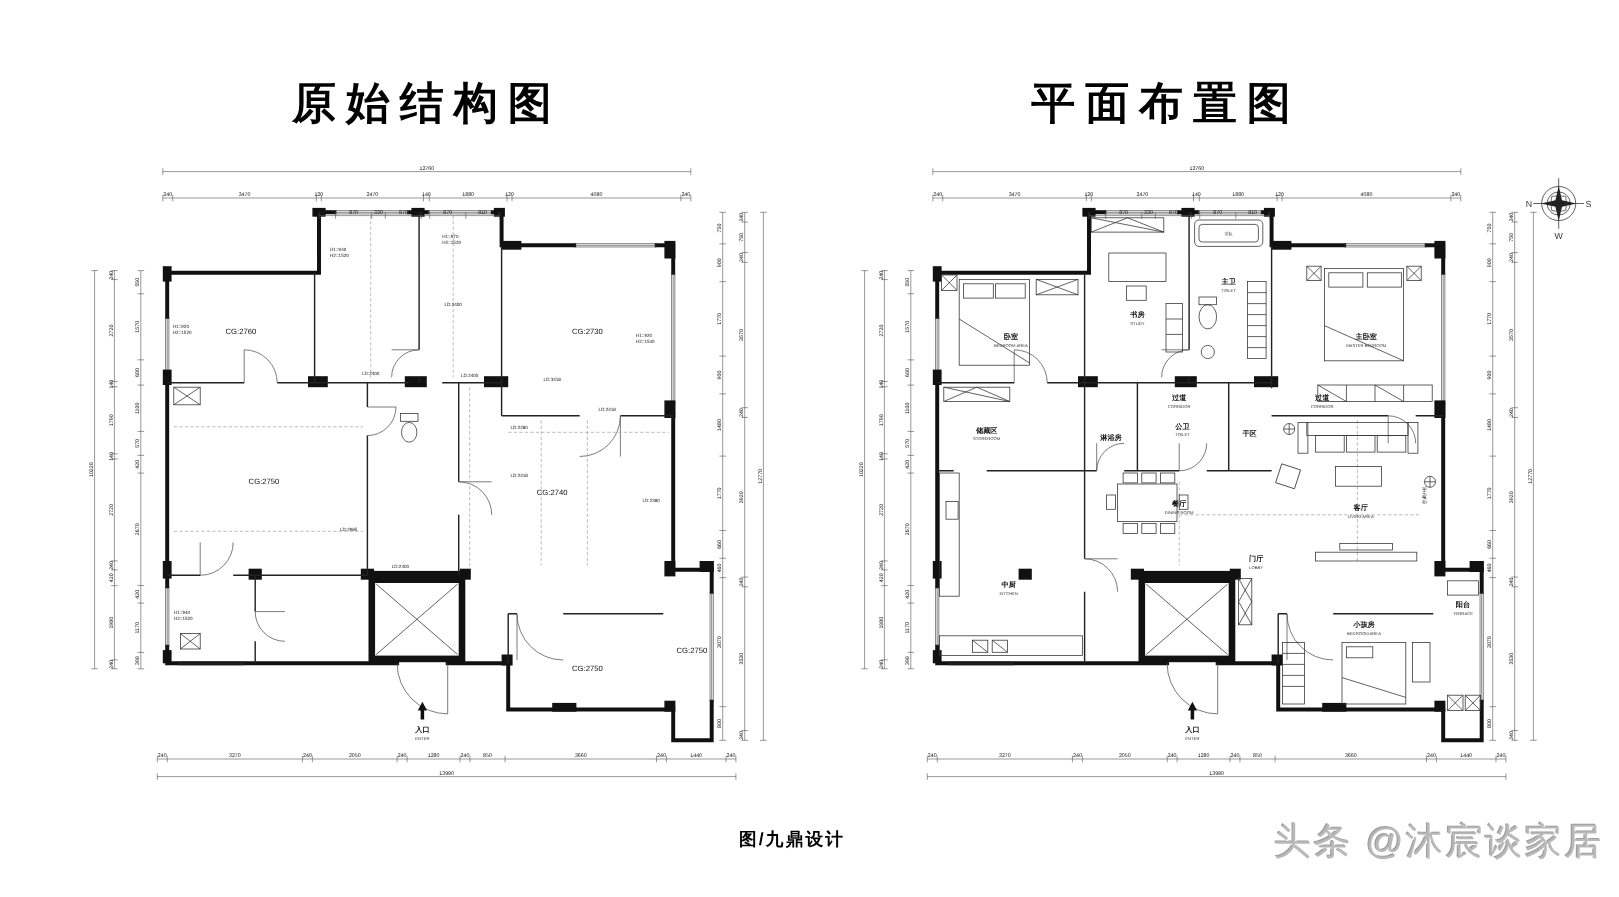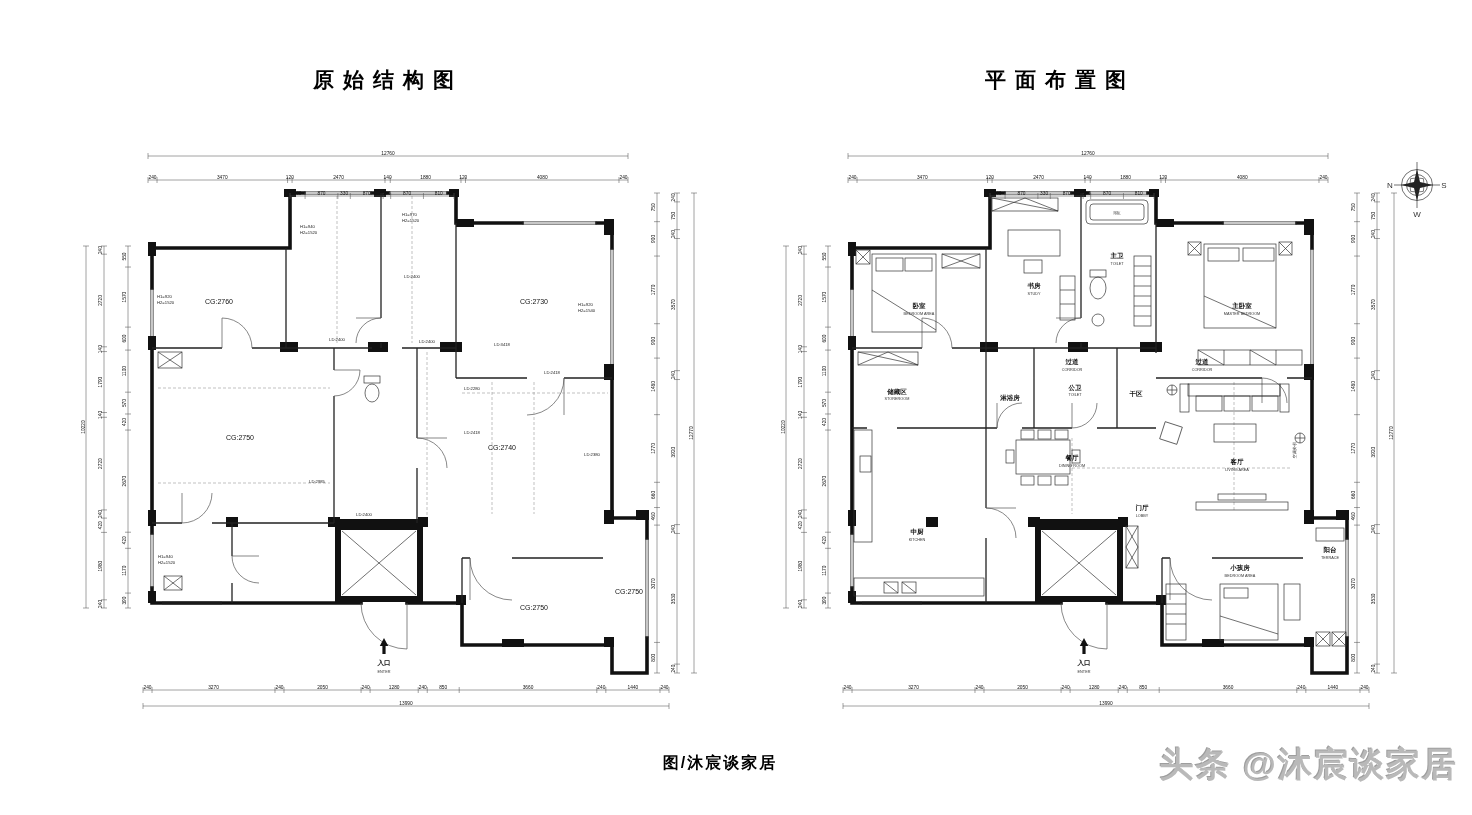--- a/index.html
+++ b/index.html
@@ -1,21 +1,21 @@
 <!DOCTYPE html>
 <html><head>
 <meta charset="utf-8">
 <style>
   html,body{margin:0;padding:0;background:#fff;}
   body{width:1472px;height:815px;position:relative;font-family:"Liberation Sans","DejaVu Sans",sans-serif;overflow:hidden;}
-  .title{position:absolute;font-size:21px;font-weight:700;letter-spacing:9px;color:#000;text-align:center;width:280px;}
+  .title{position:absolute;font-size:40px;font-weight:700;letter-spacing:9px;color:#000;text-align:center;width:280px;}
   #title-left{left:248px;top:66px;}
   #title-right{left:920px;top:66px;text-align:center;}
   #caption{position:absolute;left:630px;top:753px;width:180px;text-align:center;font-size:16px;font-weight:700;color:#000;letter-spacing:2px;}
-  #watermark{position:absolute;right:14px;top:742px;font-size:34px;font-weight:700;color:#b9b9b9;letter-spacing:2px;text-shadow:1px 1px 0 #fff,-1px -1px 0 #9e9e9e;}
+  #watermark{position:absolute;right:14px;top:742px;font-size:34px;font-weight:400;color:#b9b9b9;letter-spacing:2px;text-shadow:1px 1px 0 #fff,-1px -1px 0 #9e9e9e;}
   svg{position:absolute;}
   #plan-left{left:72px;top:138px;}
   #plan-right{left:772px;top:138px;}
   .wall{stroke:#111;stroke-width:3.6;fill:none;stroke-linecap:square;}
   .iw{stroke:#222;stroke-width:1.3;fill:none;}
   .thin{stroke:#333;stroke-width:.7;fill:none;}
   .win{stroke:#333;stroke-width:.55;fill:none;}
   .dash{stroke:#999;stroke-width:.6;fill:none;stroke-dasharray:3 2;}
   .col{fill:#111;}
   .arc{stroke:#555;stroke-width:.7;fill:none;}
@@ -689,14 +689,14 @@
       <line x1="602" y1="535" x2="608" y2="535" stroke="#555" stroke-width="0.55"></line>
     </g>
   <g>
       <line x1="622" y1="55" x2="622" y2="535" stroke="#555" stroke-width="0.55"></line>
       <line x1="619" y1="55" x2="625" y2="55" stroke="#555" stroke-width="0.55"></line>
       <line x1="619" y1="535" x2="625" y2="535" stroke="#555" stroke-width="0.55"></line>
       <text x="620.5" y="295" font-size="4.8" fill="#111" text-anchor="middle" transform="rotate(-90 620.5 295)">12770</text>
     </g>
 </svg>
 
-<div id="caption">图/沐宸谈家居</div>
+<div id="caption">图/九鼎设计</div>
 <div id="watermark">头条 @沐宸谈家居</div>
 
 </body></html>

